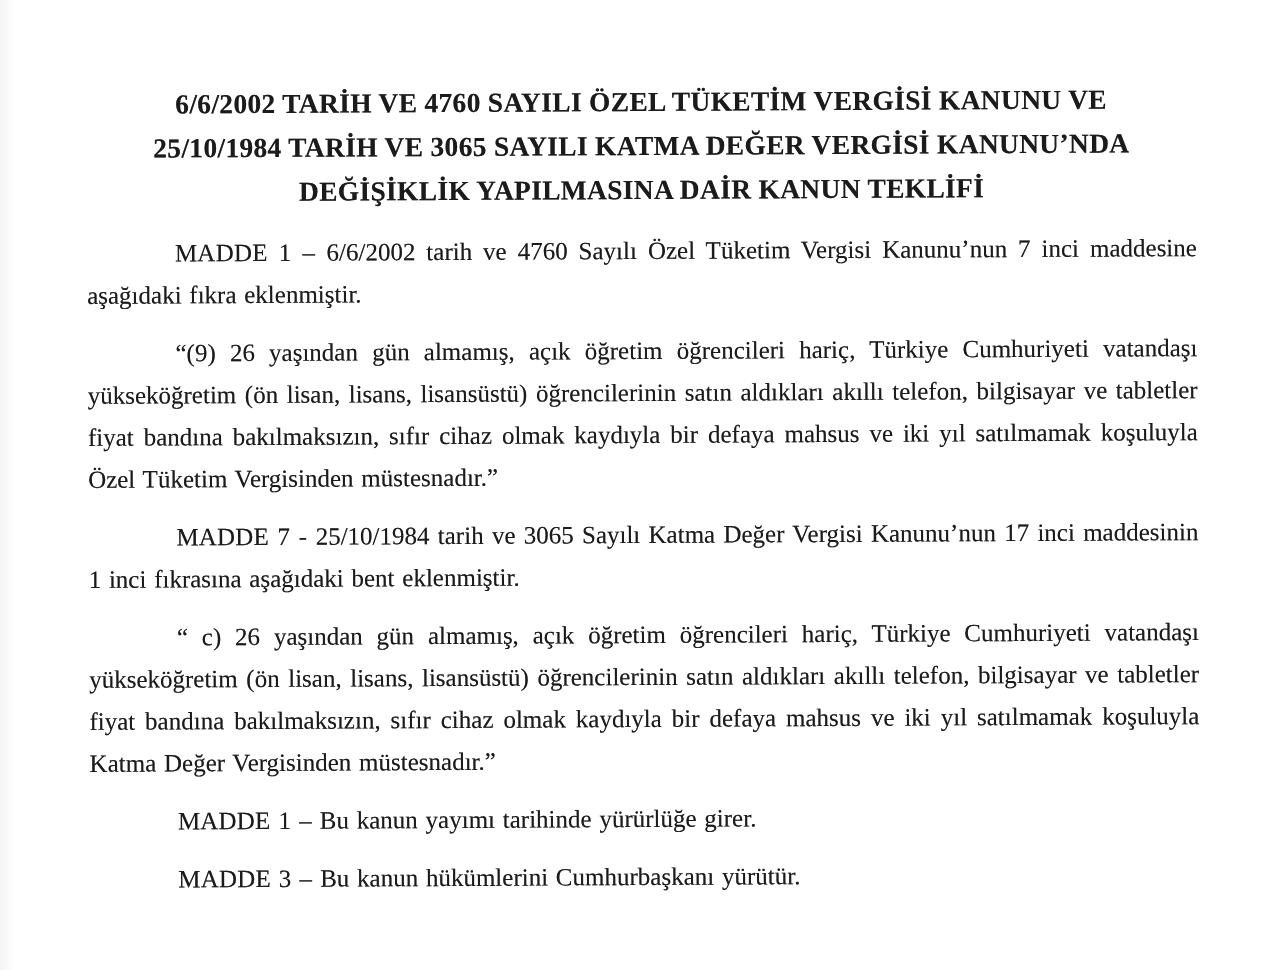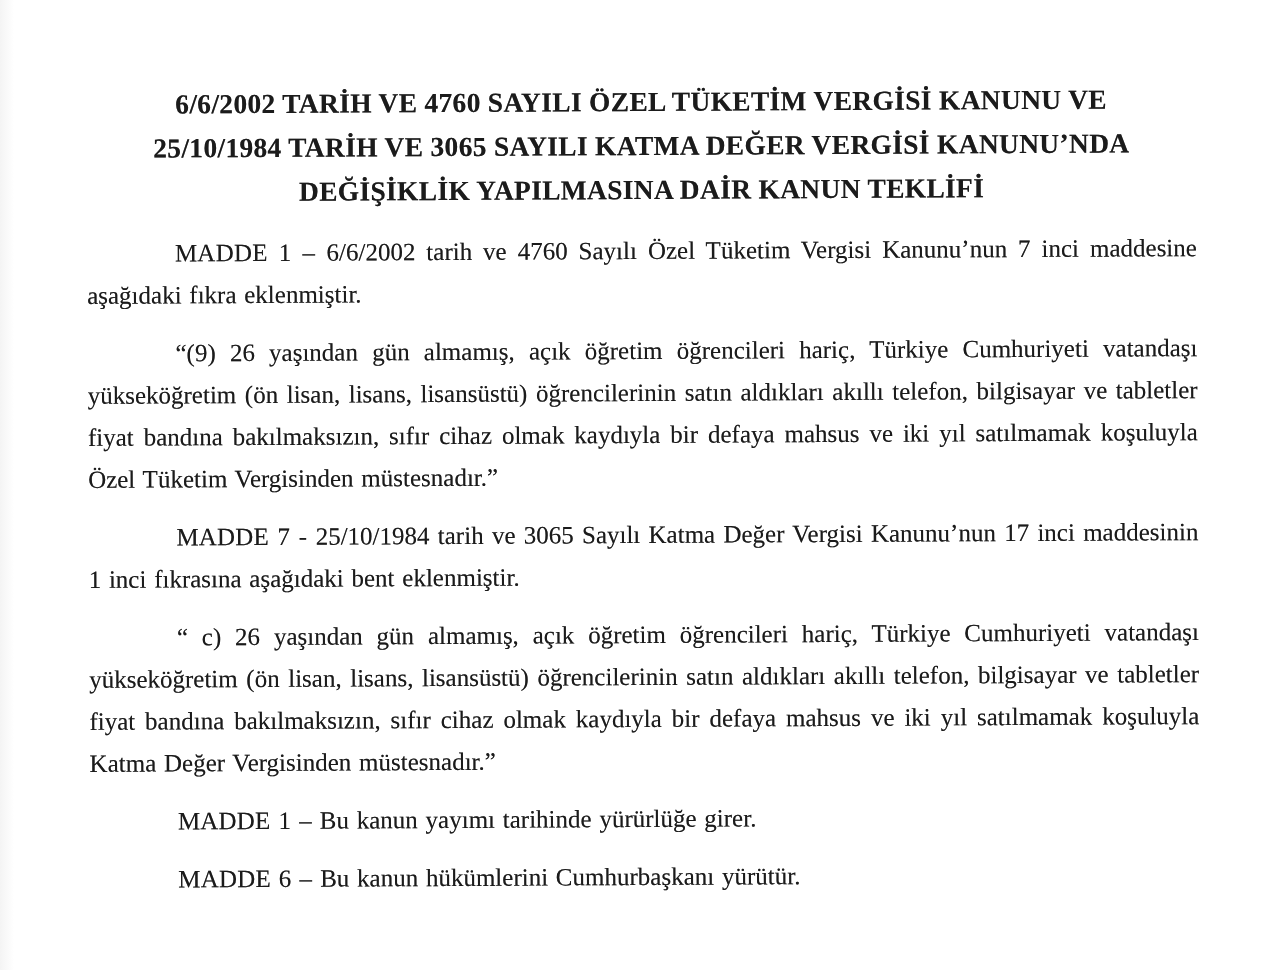--- a/index.html
+++ b/index.html
@@ -62,16 +62,16 @@
     <p class="para"><strong class="label">MADDE 1 – </strong><span>6/6/2002 tarih ve 4760 Sayılı Özel Tüketim Vergisi Kanunu’nun 7 inci maddesine aşağıdaki fıkra eklenmiştir.</span></p>
 
     <p class="para"><strong class="label"></strong><span>“(9) 26 yaşından gün almamış, açık öğretim öğrencileri hariç, Türkiye Cumhuriyeti vatandaşı yükseköğretim (ön lisan, lisans, lisansüstü) öğrencilerinin satın aldıkları akıllı telefon, bilgisayar ve tabletler fiyat bandına bakılmaksızın, sıfır cihaz olmak kaydıyla bir defaya mahsus ve iki yıl satılmamak koşuluyla Özel Tüketim Vergisinden müstesnadır.”</span></p>
 
     <p class="para"><strong class="label">MADDE 7 - </strong><span>25/10/1984 tarih ve 3065 Sayılı Katma Değer Vergisi Kanunu’nun 17 inci maddesinin 1 inci fıkrasına aşağıdaki bent eklenmiştir.</span></p>
 
     <p class="para"><strong class="label"></strong><span>“ c) 26 yaşından gün almamış, açık öğretim öğrencileri hariç, Türkiye Cumhuriyeti vatandaşı yükseköğretim (ön lisan, lisans, lisansüstü) öğrencilerinin satın aldıkları akıllı telefon, bilgisayar ve tabletler fiyat bandına bakılmaksızın, sıfır cihaz olmak kaydıyla bir defaya mahsus ve iki yıl satılmamak koşuluyla Katma Değer Vergisinden müstesnadır.”</span></p>
 
     <p class="para"><strong class="label">MADDE 1 – </strong><span>Bu kanun yayımı tarihinde yürürlüğe girer.</span></p>
 
-    <p class="para"><strong class="label">MADDE 6 – </strong><span>Bu kanun hükümlerini Cumhurbaşkanı yürütür.</span></p>
+    <p class="para"><strong class="label">MADDE 3 – </strong><span>Bu kanun hükümlerini Cumhurbaşkanı yürütür.</span></p>
 
   </div>
 </div>
 
 </body></html>

